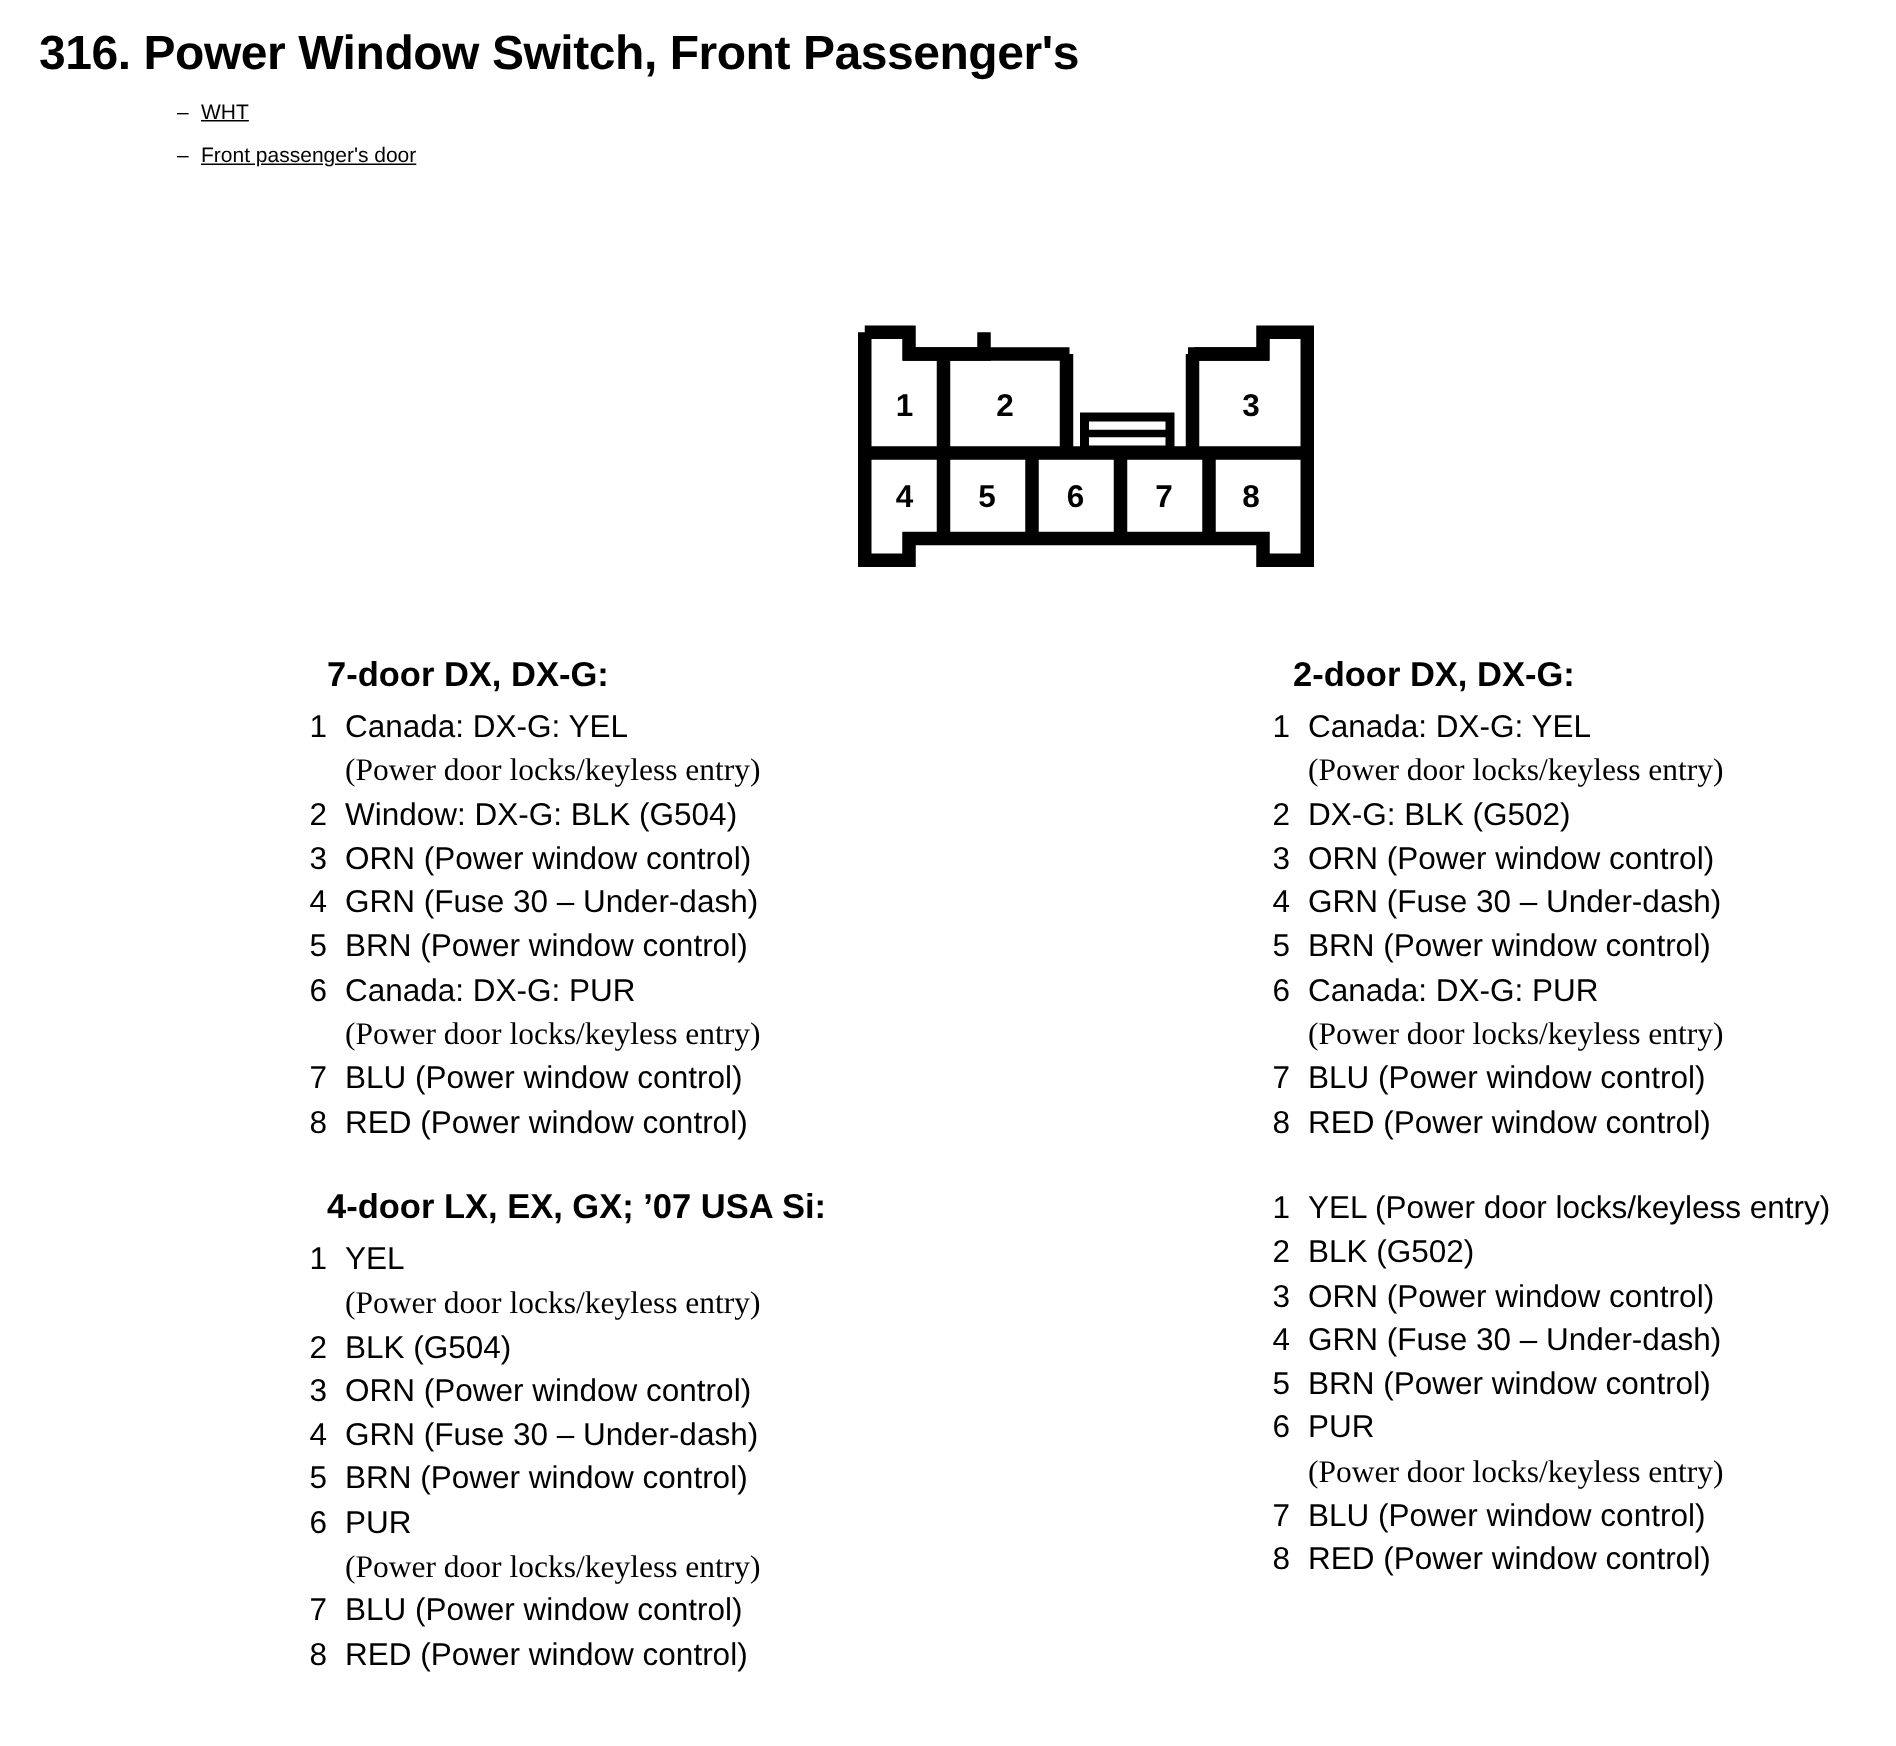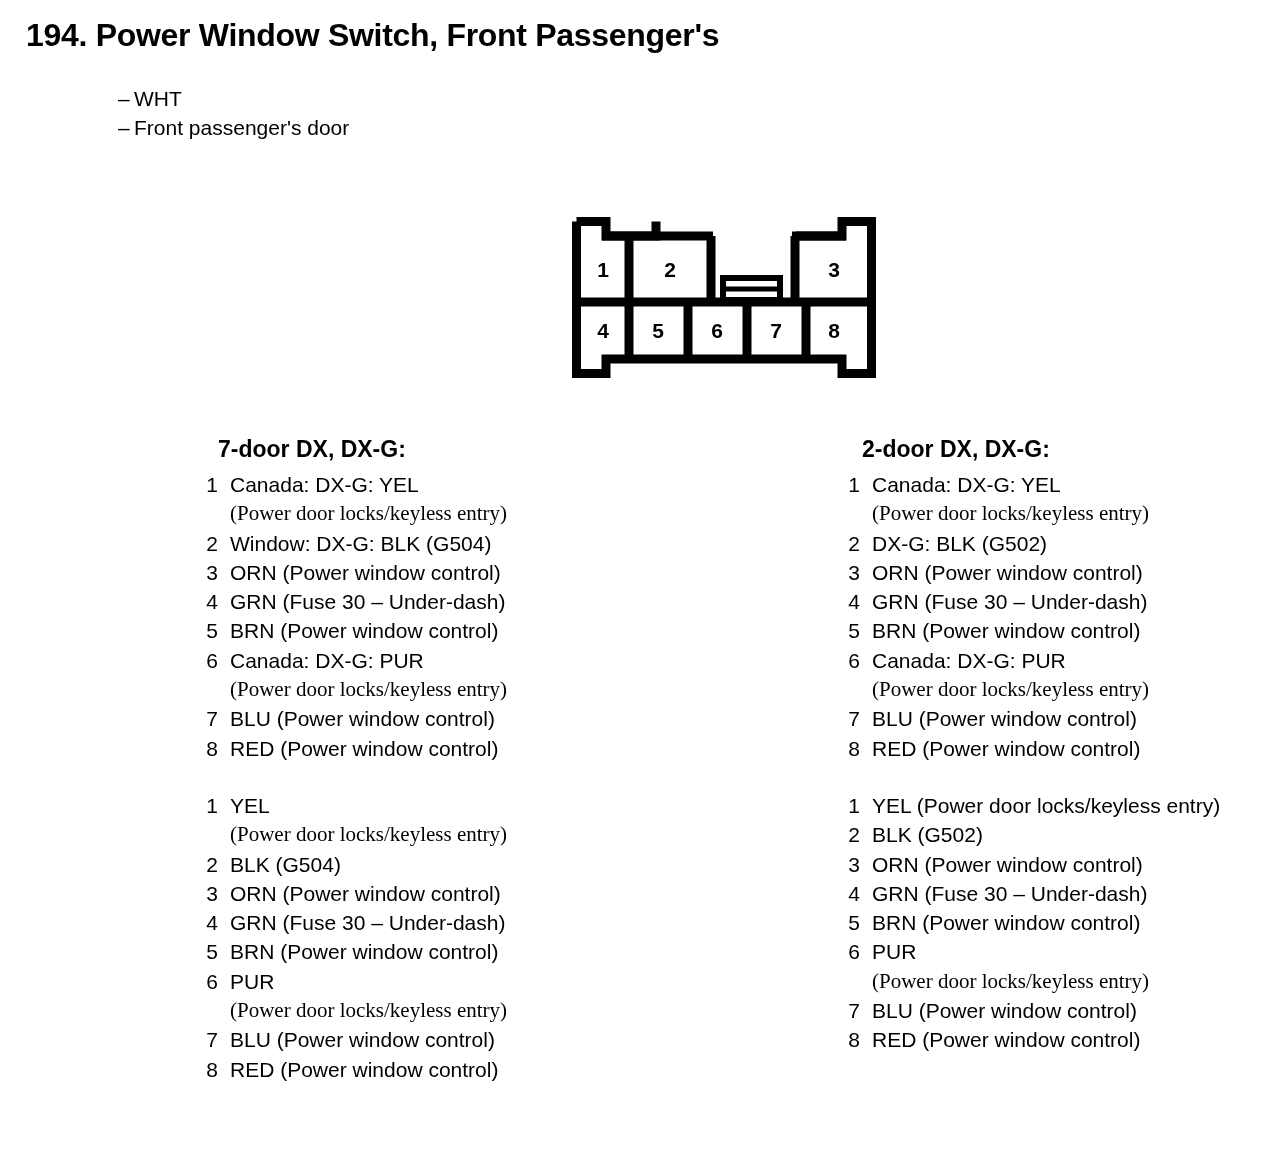--- a/index.html
+++ b/index.html
@@ -11,22 +11,22 @@
     -webkit-font-smoothing:none;
   }
 
   
   #page-title{
     position:absolute; left:26px; top:17px;
     font-size:32px; font-weight:bold; letter-spacing:-0.3px;
     white-space:nowrap;
   }
   #subtitle-list{
-    position:absolute; left:118px; top:84px;
-    font-size:21px; line-height:29px;
+    position:absolute; left:118px; top:60px;
+    font-size:14px; line-height:29px;text-decoration:underline;
   }
   .sub-line{ white-space:nowrap; }
   .sub-dash{ display:inline-block; width:16px; }
 
   
   #connector-figure{
     position:absolute; left:560px; top:205px;
     width:330px; height:185px;
   }
   #connector-figure svg{ display:block; }
@@ -62,21 +62,21 @@
 
   #sec-4door-lx  { left:196px; top:791px; }
   #sec-4door-lx .section-heading{ padding-left:22px; }
 
   #sec-2door-lx  { left:838px; top:791px; }
   #sec-2door-lx .section-heading{ padding-left:24px; }
 </style>
 </head>
 <body>
 
-<div id="page-title">194. Power Window Switch, Front Passenger's</div>
+<div id="page-title">316. Power Window Switch, Front Passenger's</div>
 
 <div id="subtitle-list">
     <div class="sub-line"><span class="sub-dash">–</span><span>WHT</span></div>
     <div class="sub-line"><span class="sub-dash">–</span><span>Front passenger's door</span></div>
   </div>
 
 <div id="connector-figure">
   <svg width="330" height="185" viewBox="0 0 330 185" xmlns="http://www.w3.org/2000/svg">
     <g fill="none" stroke="#000" stroke-width="9">
 
@@ -155,20 +155,21 @@
       <div class="pin-row"><span class="pin-num">4</span><span>GRN (Fuse 30 – Under-dash)</span></div>
       <div class="pin-row"><span class="pin-num">5</span><span>BRN (Power window control)</span></div>
       <div class="pin-row"><span class="pin-num">6</span><span>Canada: DX-G: PUR</span></div>
       <div class="pin-row pin-cont">(Power door locks/keyless entry)</div>
       <div class="pin-row"><span class="pin-num">7</span><span>BLU (Power window control)</span></div>
       <div class="pin-row"><span class="pin-num">8</span><span>RED (Power window control)</span></div>
     </div>
 </div>
 
 <div class="pin-section" id="sec-4door-lx">
+  <div class="section-heading">4-door LX, EX, GX; ’07 USA Si:</div>
   <div class="pin-rows">
       <div class="pin-row"><span class="pin-num">1</span><span>YEL</span></div>
       <div class="pin-row pin-cont">(Power door locks/keyless entry)</div>
       <div class="pin-row"><span class="pin-num">2</span><span>BLK (G504)</span></div>
       <div class="pin-row"><span class="pin-num">3</span><span>ORN (Power window control)</span></div>
       <div class="pin-row"><span class="pin-num">4</span><span>GRN (Fuse 30 – Under-dash)</span></div>
       <div class="pin-row"><span class="pin-num">5</span><span>BRN (Power window control)</span></div>
       <div class="pin-row"><span class="pin-num">6</span><span>PUR</span></div>
       <div class="pin-row pin-cont">(Power door locks/keyless entry)</div>
       <div class="pin-row"><span class="pin-num">7</span><span>BLU (Power window control)</span></div>

